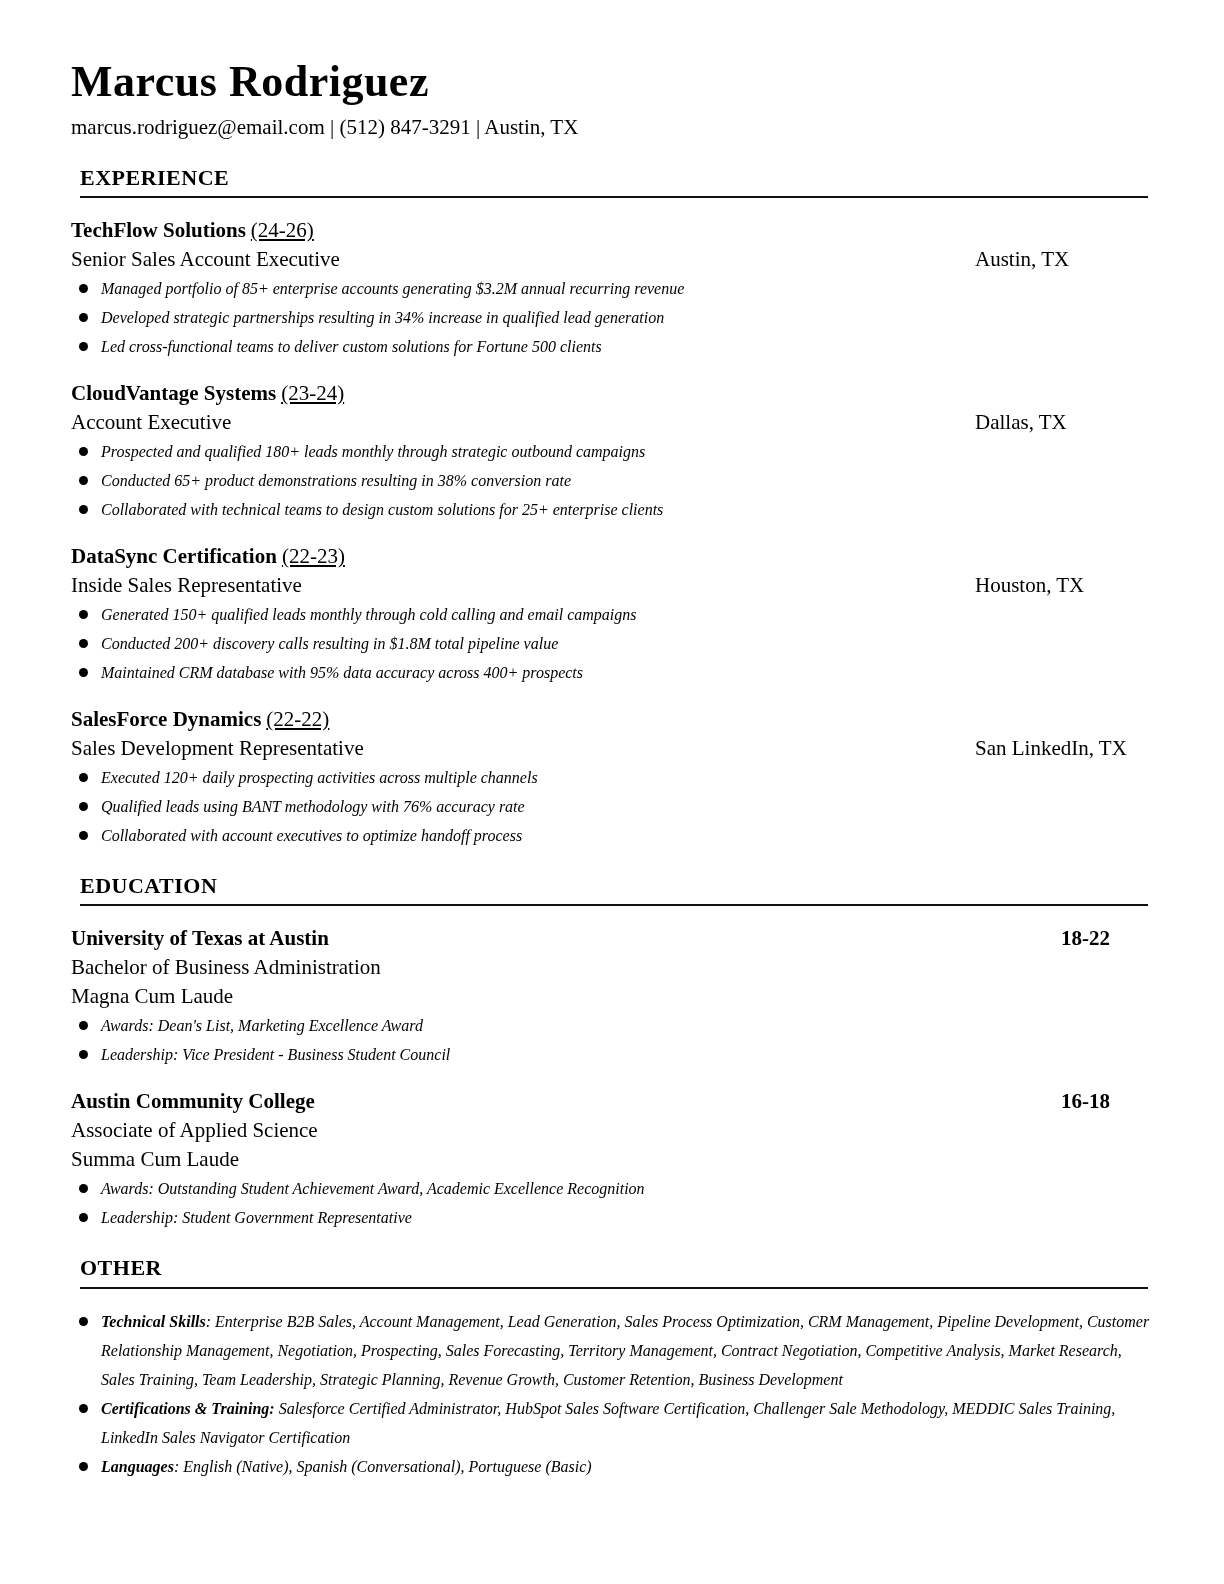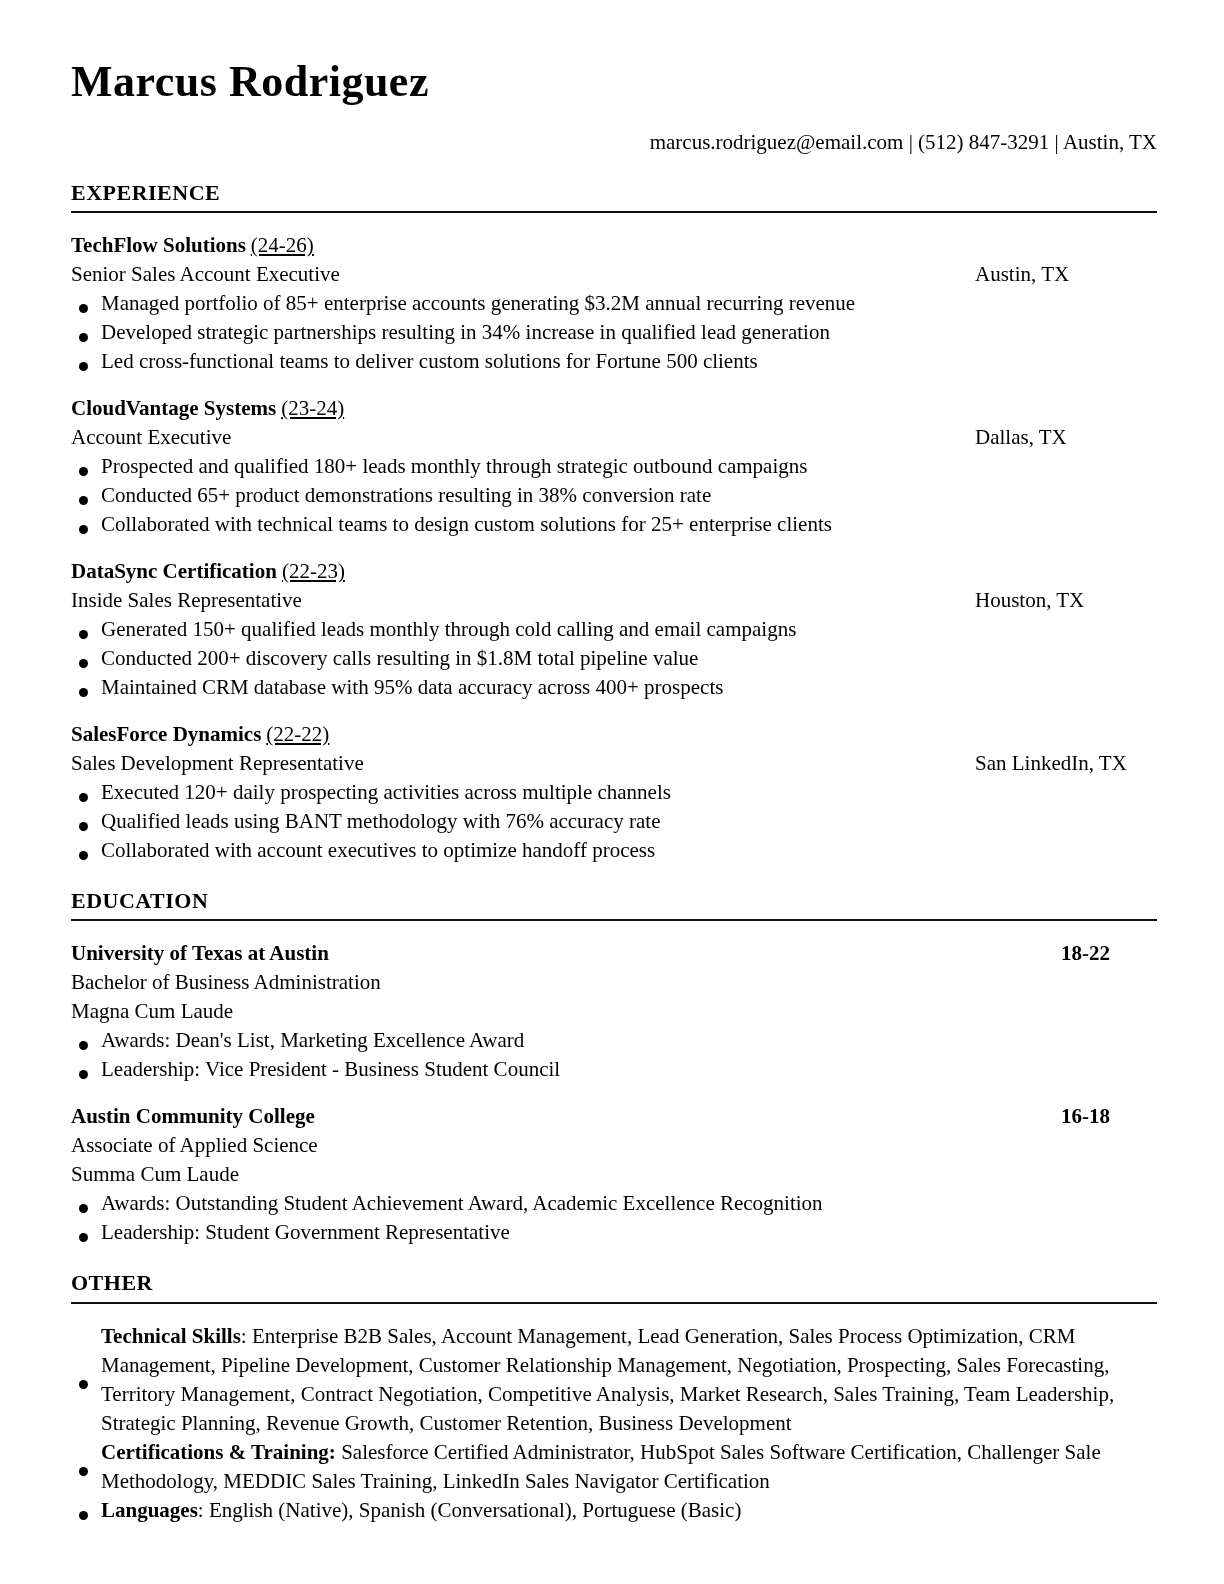--- a/index.html
+++ b/index.html
@@ -24,31 +24,30 @@
   .name {
     font-size: 44px;
     font-weight: bold;
     line-height: 1.25;
     margin: 0;
     letter-spacing: 0.5px;
   }
   .contact-line {
     font-size: 21px;
     line-height: 29px;
-    margin-top: 19px;
-    text-align: right;
+    margin-top: 4px;
   }
   .section {
     margin-top: 24px;
   }
   .section-heading {
     font-size: 22px;
     font-weight: bold;
     letter-spacing: 0.5px;
-    margin: 0;
+    margin: 9px;
     padding-bottom: 6px;
     border-bottom: 2.5px solid #111111;
     line-height: 1.1;
   }
   .entry {
     margin-top: 18px;
     position: relative;
   }
   .line {
     font-size: 21px;
@@ -75,23 +74,24 @@
     font-weight: bold;
     white-space: nowrap;
   }
   ul.bullets {
     list-style: none;
     margin: 0;
     padding: 0;
   }
   ul.bullets li {
     display: flex;
-    align-items: center;
-    font-size: 21px;
+    align-items: flex-start;
+    font-size: 16px;
     line-height: 29px;
+    font-style: italic;
   }
   .dot {
     flex: 0 0 auto;
     width: 9px;
     height: 9px;
     border-radius: 50%;
     background: #000000;
     margin: 10px 13px 0 8px;
   }
   .btext {

